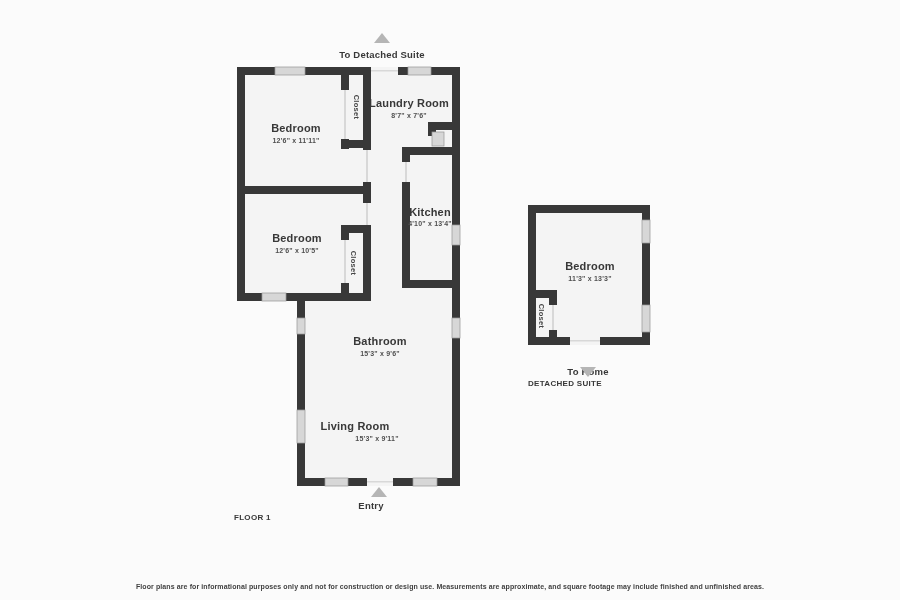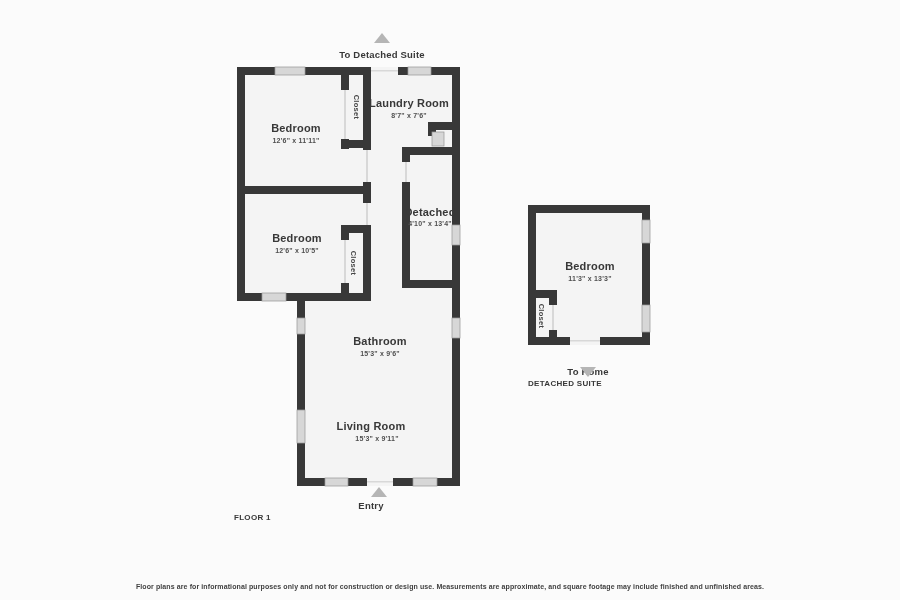--- a/index.html
+++ b/index.html
@@ -140,31 +140,31 @@
   <div class="arrow arrow-up" style="left:382px;top:38px"></div>
   <div class="lbl nav-label" style="left:382px;top:54px">To Detached Suite</div>
 
   <div class="lbl room-name" style="left:296px;top:128px">Bedroom</div>
   <div class="lbl room-dims" style="left:296px;top:140px">12'6" x 11'11"</div>
   <div class="lbl closet-label" style="left:356px;top:107px">Closet</div>
 
   <div class="lbl room-name" style="left:409px;top:103px">Laundry Room</div>
   <div class="lbl room-dims" style="left:409px;top:115px">8'7" x 7'6"</div>
 
-  <div class="lbl room-name" style="left:430px;top:212px">Detached</div>
+  <div class="lbl room-name" style="left:430px;top:212px">Kitchen</div>
   <div class="lbl room-dims" style="left:430px;top:223px">4'10" x 13'4"</div>
 
   <div class="lbl room-name" style="left:297px;top:238px">Bedroom</div>
   <div class="lbl room-dims" style="left:297px;top:250px">12'6" x 10'5"</div>
   <div class="lbl closet-label" style="left:353px;top:263px">Closet</div>
 
   <div class="lbl room-name" style="left:380px;top:341px">Bathroom</div>
   <div class="lbl room-dims" style="left:380px;top:353px">15'3" x 9'6"</div>
 
-  <div class="lbl room-name" style="left:371px;top:426px">Living Room</div>
+  <div class="lbl room-name" style="left:355px;top:426px">Living Room</div>
   <div class="lbl room-dims" style="left:377px;top:438px">15'3" x 9'11"</div>
 
   <div class="arrow arrow-up" style="left:379px;top:492px"></div>
   <div class="lbl nav-label" style="left:371px;top:505px">Entry</div>
 
   <div class="zone-label" style="left:234px;top:513px">FLOOR 1</div>
 
   <div class="lbl room-name" style="left:590px;top:266px">Bedroom</div>
   <div class="lbl room-dims" style="left:590px;top:278px">11'3" x 13'3"</div>
   <div class="lbl closet-label" style="left:541px;top:316px">Closet</div>

